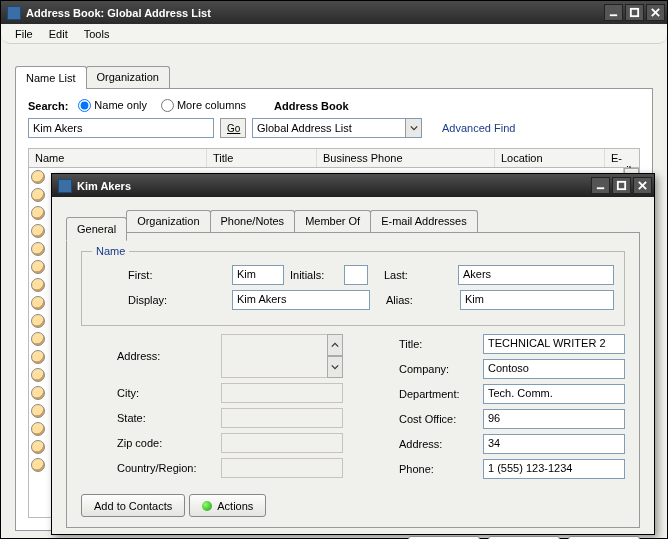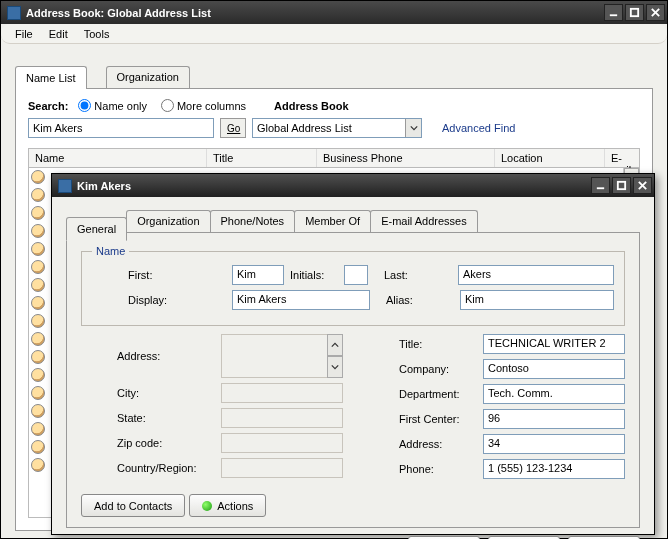--- a/index.html
+++ b/index.html
@@ -12,29 +12,29 @@
   .titlebar .win-btn { width: 19px; height: 17px; margin-left: 2px; background: #555; border: 1px solid #222; display: flex; align-items: center; justify-content: center; cursor: pointer; }
   .titlebar .win-btn svg { width: 11px; height: 11px; fill: none; stroke: #fff; stroke-width: 2; }
   .app-icon { width: 14px; height: 14px; margin-right: 5px; background: #3a6ea5; border: 1px solid #1a4a7a; display:inline-block; }
 
   .menubar { height: 20px; background: #f3f3ef; display: flex; align-items: center; padding: 0 6px; border-bottom: 1px solid #d4d0c8; border-radius: 9px; }
   .menubar .menu-item { padding: 2px 8px; cursor: default; }
 
   .content-area { position: absolute; top: 46px; left: 4px; right: 4px; bottom: 4px; background: #f0f0ec; }
 
   
-  .tabstrip { display: flex; align-items: flex-end; margin: 18px 0 0 10px; position: relative; z-index: 2; gap: 20px; }
+  .tabstrip { display: flex; align-items: flex-end; margin: 18px 0 0 10px; position: relative; z-index: 2; }
   .tab { padding: 4px 10px 5px 10px; border: 1px solid #999; border-bottom: none; background: #f0f0ec; margin-right: -1px; border-radius: 3px 3px 0 0; cursor: pointer; position: relative; }
   .tab.active { background: #fff; z-index: 3; top: 1px; padding-top: 5px; }
   .tab-body { border: 1px solid #999; background: #fff; margin: 0 10px 10px 10px; padding: 10px 12px 12px 12px; }
 
   
   .search-row { display: flex; align-items: center; gap: 6px; margin-bottom: 6px; }
   .search-row .lbl { font-weight: bold; margin-right: 4px; }
-  .radio-wrap { display: flex; align-items: center; gap: 3px; margin-right: 8px; cursor: pointer; }
+  .radio-wrap { display: flex; align-items: flex-start; gap: 3px; margin-right: 8px; cursor: pointer; }
   .radio-wrap input { margin: 0; }
   .addrbook-lbl { font-weight: bold; margin-left: 14px; }
 
   .input-row { display: flex; align-items: center; gap: 6px; margin-bottom: 10px; }
   .text-input { height: 20px; border: 1px solid #7f9db9; padding: 2px 4px; background: #fff; }
   .go-btn { width: 26px; height: 20px; border: 1px solid #999; background: #f0f0ec; cursor: pointer; font-size: 10px; text-decoration: underline; }
   .combo { height: 20px; border: 1px solid #7f9db9; background: #fff; display: flex; align-items: center; width: 170px; }
   .combo span { flex:1; padding: 0 4px; }
   .combo .dd-btn { width: 16px; height: 18px; border-left: 1px solid #999; background: #e8e8e4; display:flex; align-items:center; justify-content:center; cursor:pointer; }
   .link { color: #1a3a8a; cursor: pointer; margin-left: 14px; }
@@ -291,21 +291,21 @@
           </div>
           <div class="row">
             <span class="flabel2">Company:</span>
             <span class="field" style="flex:1">Contoso</span>
           </div>
           <div class="row">
             <span class="flabel2">Department:</span>
             <span class="field" style="flex:1">Tech. Comm.</span>
           </div>
           <div class="row">
-            <span class="flabel2">First Center:</span>
+            <span class="flabel2">Cost Office:</span>
             <span class="field" style="flex:1">96</span>
           </div>
           <div class="row">
             <span class="flabel2">Address:</span>
             <span class="field" style="flex:1">34</span>
           </div>
           <div class="row">
             <span class="flabel2">Phone:</span>
             <span class="field" style="flex:1">1 (555) 123-1234</span>
           </div>

